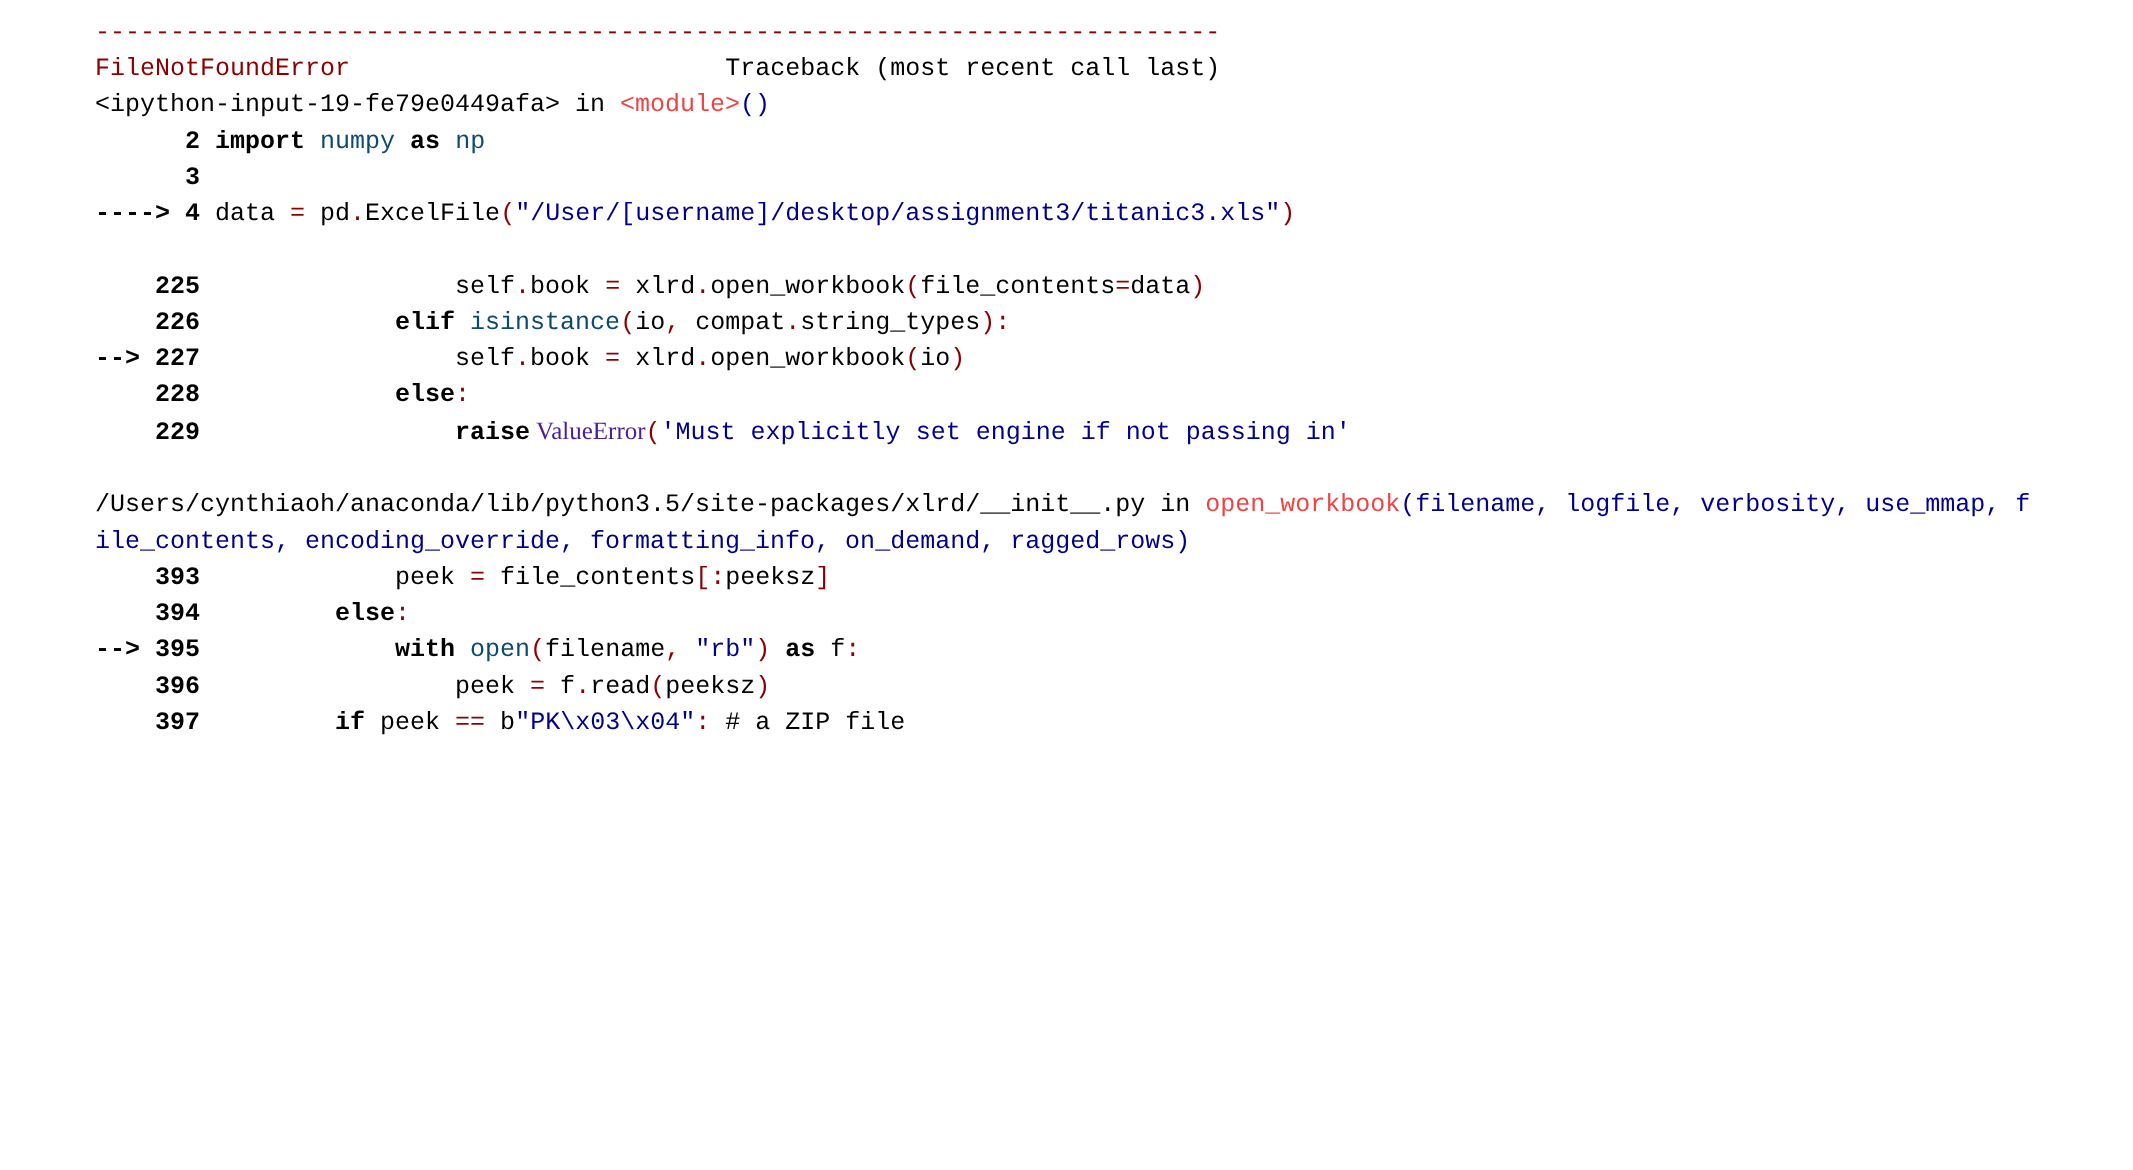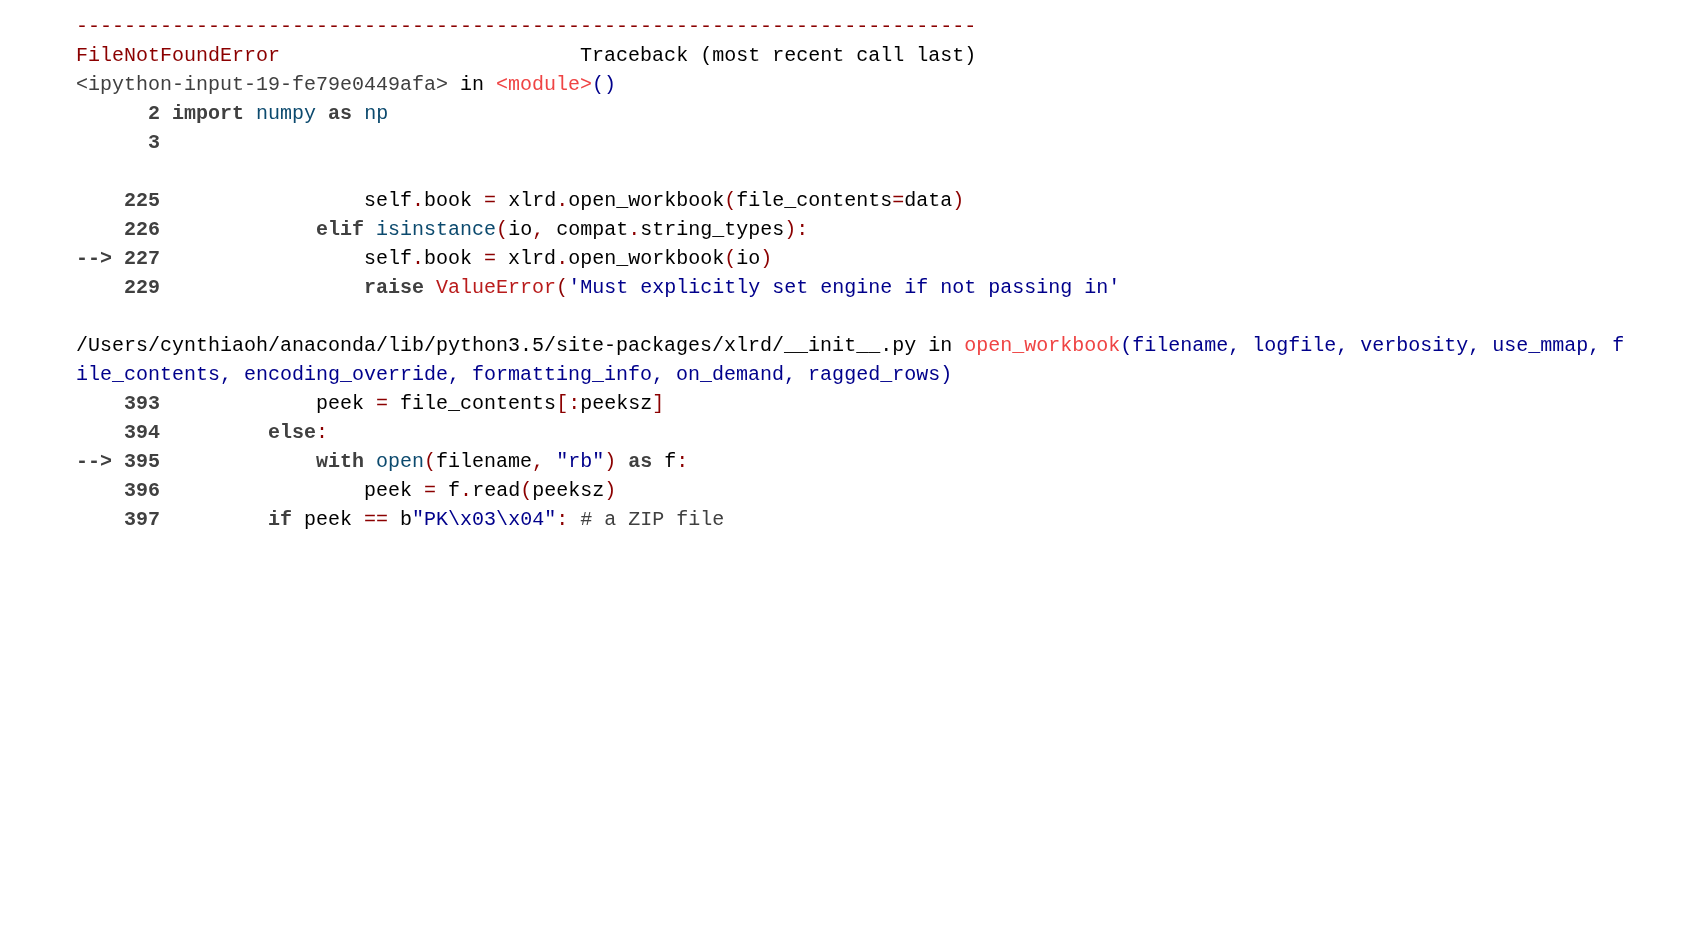--- a/index.html
+++ b/index.html
@@ -7,54 +7,56 @@
       font-size: 20px;
       line-height: 1.45;
       color: #000;
       background: #fff;
       margin: 0;
       padding: 12px 76px;
       white-space: normal;
     }
     .line { white-space: pre-wrap; word-break: break-all; }
     .red { color: #8B0000; }       
-    .green { color: #404040; }     
+    .green { color: #000000; }     
     .teal { color: #ef4444; }      
     .navy { color: #00008B; }      
     .steel { color: #0c4a6e; }     
-    .pale { color: #b91c1c; }      
+    .pale { color: #4c1d95; font-family: Liberation Serif, serif; }      
     .bold { font-weight: bold; }
     .blank { height: 1.45em; }
     .traceback { }
   </style>
 </head>
 <body>
 
 <div class="traceback">
 
   <div class="line red">---------------------------------------------------------------------------</div>
 
   <div class="line"><span class="red">FileNotFoundError</span><span>                         </span><span>Traceback (most recent call last)</span></div>
 
   <div class="line"><span class="green">&lt;ipython-input-19-fe79e0449afa&gt;</span><span> in </span><span class="teal">&lt;module&gt;</span><span class="navy">()</span></div>
 
   <div class="line"><span class="green bold">      2 </span><span class="green bold">import</span><span> </span><span class="steel">numpy</span><span> </span><span class="green bold">as</span><span> </span><span class="steel">np</span></div>
 
   <div class="line"><span class="green bold">      3 </span></div>
 
+  <div class="line"><span class="green bold">----&gt; 4 </span><span>data </span><span class="red">=</span><span> pd</span><span class="red">.</span><span>ExcelFile</span><span class="red">(</span><span class="navy">"/User/[username]/desktop/assignment3/titanic3.xls"</span><span class="red">)</span></div>
 
   <div class="blank"></div>
 
 
   <div class="line"><span class="green bold">    225 </span><span>                </span><span>self</span><span class="red">.</span><span>book </span><span class="red">=</span><span> xlrd</span><span class="red">.</span><span>open_workbook</span><span class="red">(</span><span>file_contents</span><span class="red">=</span><span>data</span><span class="red">)</span></div>
 
   <div class="line"><span class="green bold">    226 </span><span>            </span><span class="green bold">elif</span><span class="steel"> isinstance</span><span class="red">(</span><span>io</span><span class="red">,</span><span> compat</span><span class="red">.</span><span>string_types</span><span class="red">)</span><span class="red">:</span></div>
 
   <div class="line"><span class="green bold">--&gt; 227 </span><span>                </span><span>self</span><span class="red">.</span><span>book </span><span class="red">=</span><span> xlrd</span><span class="red">.</span><span>open_workbook</span><span class="red">(</span><span>io</span><span class="red">)</span></div>
 
+  <div class="line"><span class="green bold">    228 </span><span>            </span><span class="green bold">else</span><span class="red">:</span></div>
 
   <div class="line"><span class="green bold">    229 </span><span>                </span><span class="green bold">raise</span><span class="pale"> ValueError</span><span class="red">(</span><span class="navy">'Must explicitly set engine if not passing in'</span></div>
 
   <div class="blank"></div>
 
   <div class="line"><span>/Users/cynthiaoh/anaconda/lib/python3.5/site-packages/xlrd/__init__.py</span><span> in </span><span class="teal">open_workbook</span><span class="navy">(filename, logfile, verbosity, use_mmap, file_contents, encoding_override, formatting_info, on_demand, ragged_rows)</span></div>
 
   <div class="line"><span class="green bold">    393 </span><span>            </span><span>peek </span><span class="red">=</span><span> file_contents</span><span class="red">[</span><span class="red">:</span><span>peeksz</span><span class="red">]</span></div>
 
   <div class="line"><span class="green bold">    394 </span><span>        </span><span class="green bold">else</span><span class="red">:</span></div>

